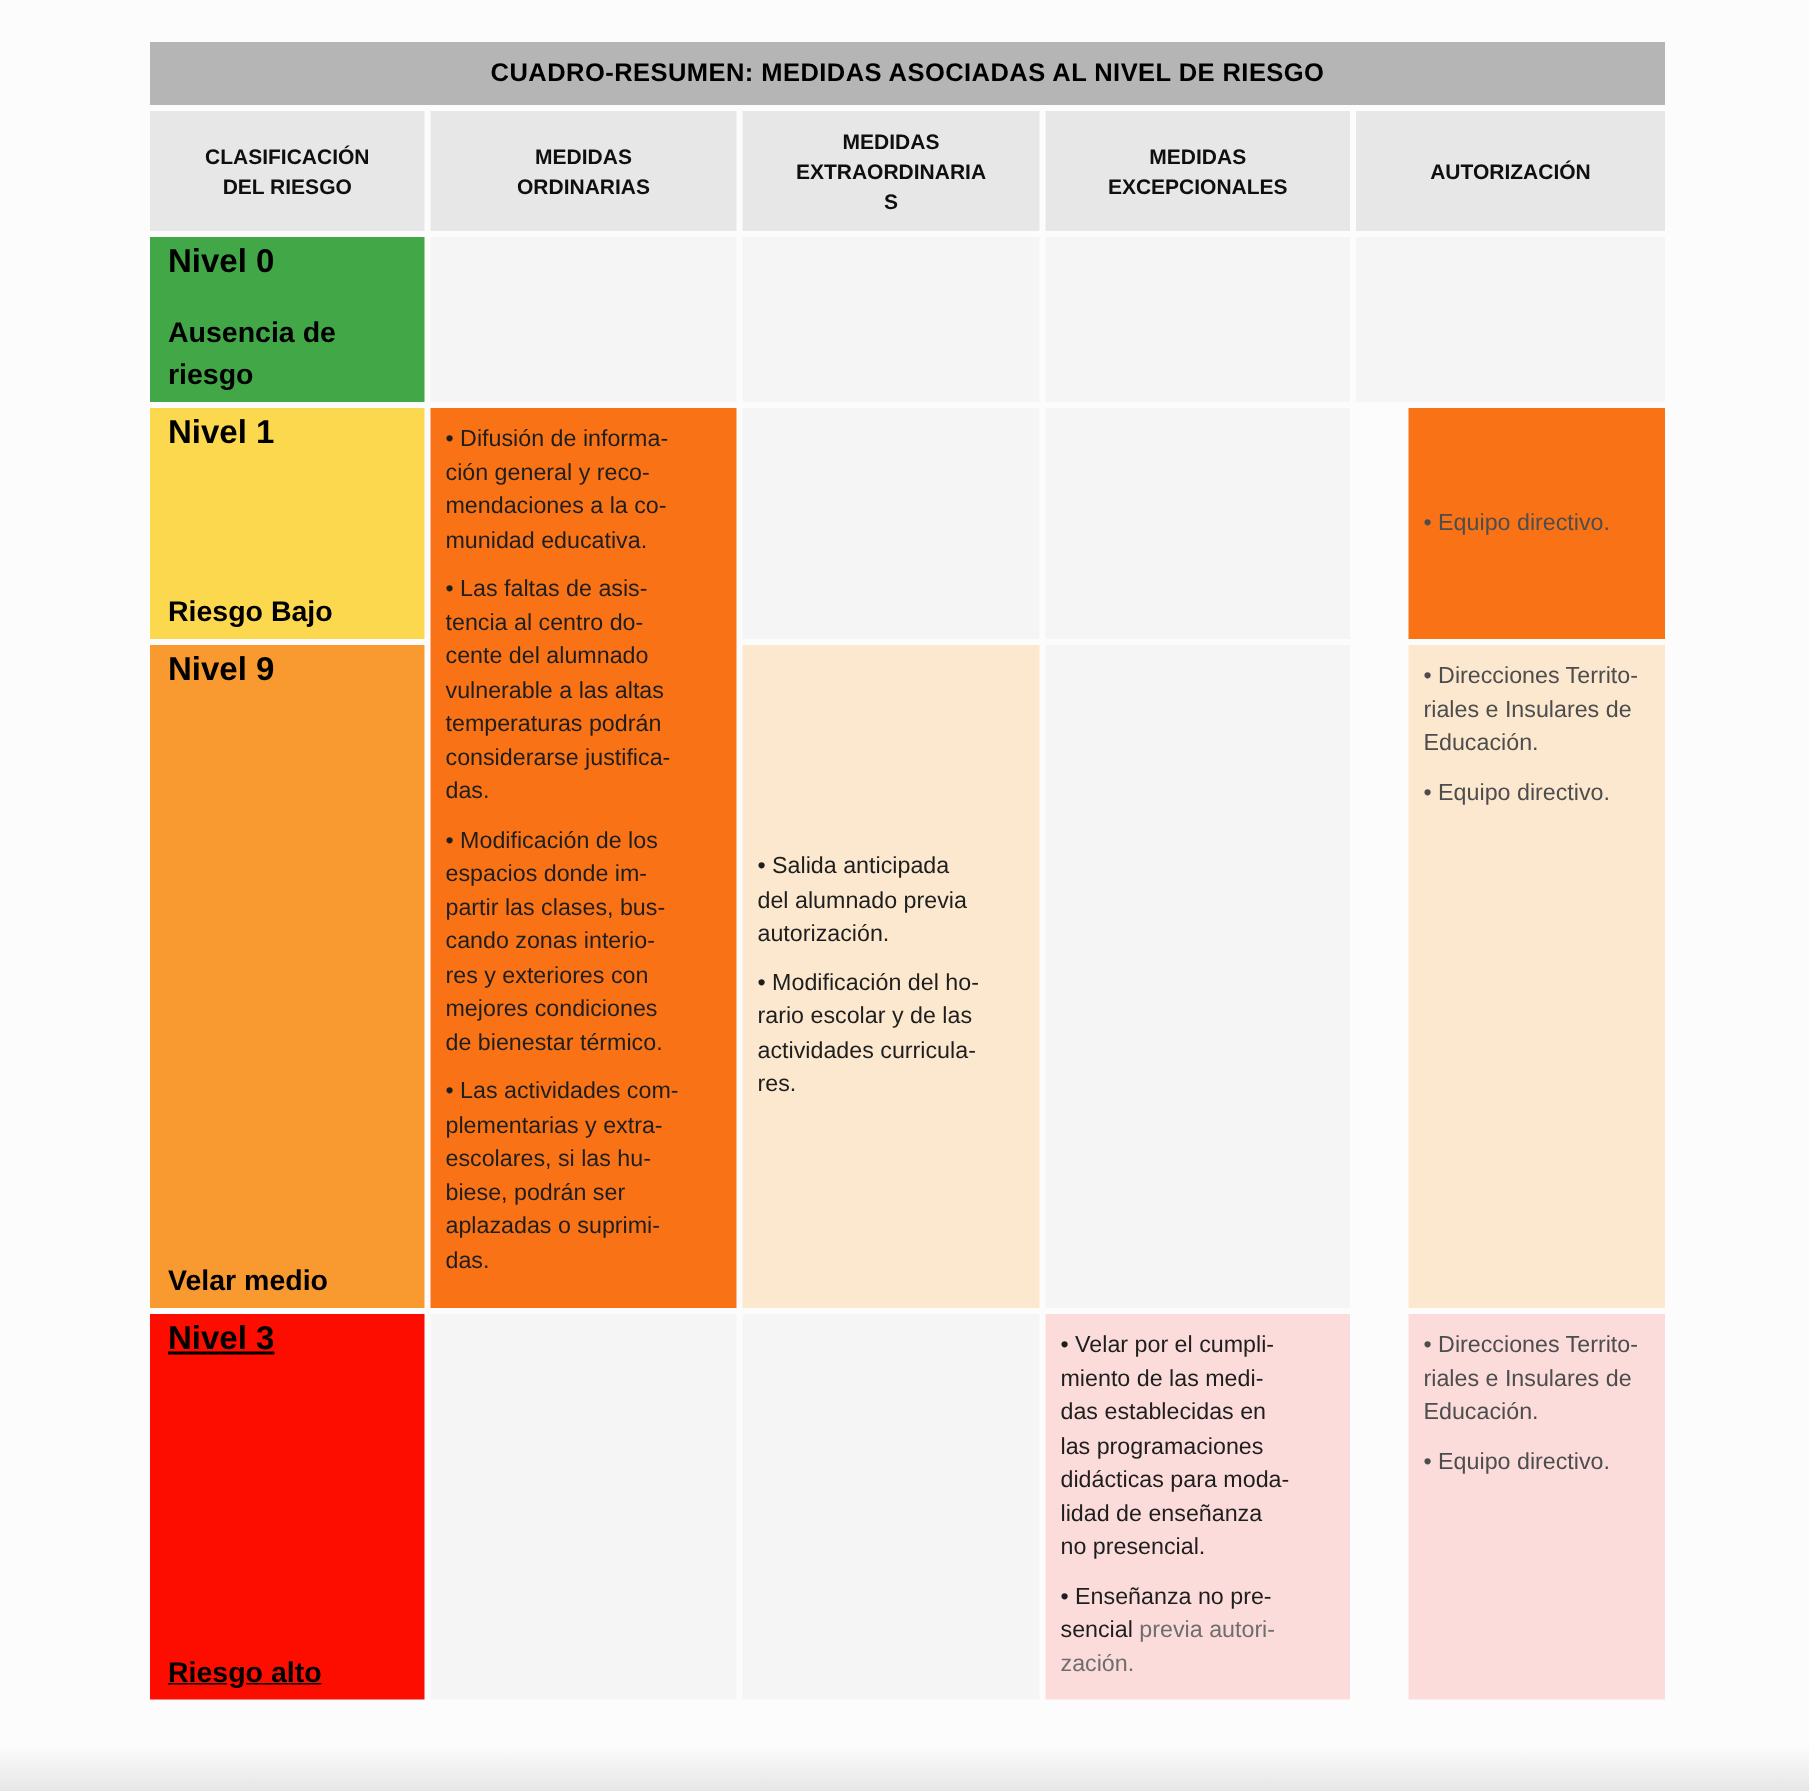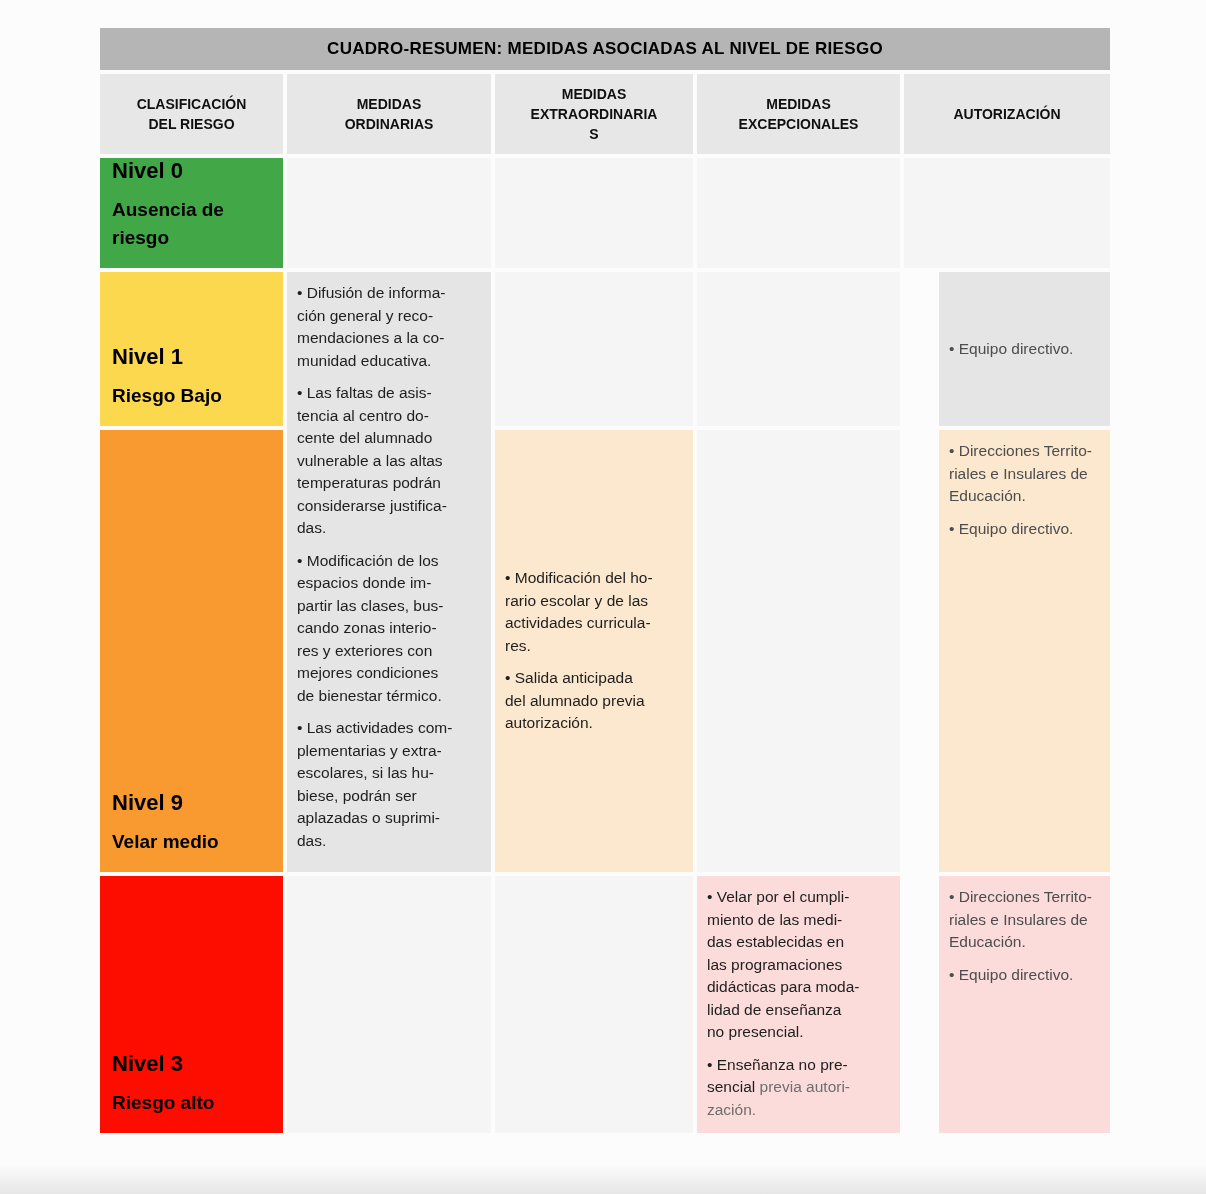--- a/index.html
+++ b/index.html
@@ -24,30 +24,30 @@
   }
   .th{
     background:#e7e7e7;color:#0f0f0f;
     display:flex;align-items:center;justify-content:center;
     text-align:center;font-weight:bold;font-size:14px;line-height:1.45;
     white-space:pre-line;padding:0 6px;
   }
   .cell{overflow:hidden;}
   .empty{background:#f5f5f5;}
   .label{
-    display:flex;flex-direction:column;justify-content:flex-end;
-    padding:16px 12px;color:#000;
+    display:flex;flex-direction:column;justify-content:space-between;
+    padding:3px 12px;color:#000;
   }
   .label .lvl{font-size:22px;font-weight:bold;line-height:1.2;}
   .label .sub{font-size:19px;font-weight:bold;line-height:28px;margin-top:12px;}
   .bg-green{background:#41a747;}
   .bg-yellow{background:#fcd84e;}
   .bg-orange{background:#f99a31;}
-  .bg-red{background:#fc0d00;}
-  .bg-lyellow{background:#e5e5e5;}
+  .bg-red{background:#fc0d00;text-decoration:underline;}
+  .bg-lyellow{background:#f97316;}
   .bg-peach{background:#fce8cf;}
   .bg-pink{background:#fbdcdb;}
   .content{
     padding:10px 10px;font-size:15.5px;line-height:22.5px;color:#1e1e1e;
   }
   .content p{margin:0 0 10px 0;white-space:pre-line;}
   .content p:last-child{margin-bottom:0;}
   .v-center{display:flex;flex-direction:column;justify-content:center;}
   .auth{color:#4d4d4d;margin-left:35px;}
   .gray-frag{color:#6e6e6e;}
@@ -119,27 +119,27 @@
   <div class="cell empty" style="grid-area:4/4"></div>
   <div class="cell bg-lyellow content auth v-center" style="grid-area:4/5">
     <p>• Equipo directivo.</p>
   </div>
 
   <div class="cell label bg-orange" style="grid-area:5/1">
     <div class="lvl">Nivel 9</div>
     <div class="sub">Velar medio</div>
   </div>
   <div class="cell bg-peach content v-center" style="grid-area:5/3">
+    <p>• Salida anticipada
+del alumnado previa
+autorización.</p>
     <p>• Modificación del ho-
 rario escolar y de las
 actividades curricula-
 res.</p>
-    <p>• Salida anticipada
-del alumnado previa
-autorización.</p>
   </div>
   <div class="cell empty" style="grid-area:5/4"></div>
   <div class="cell bg-peach content auth" style="grid-area:5/5">
     <p>• Direcciones Territo-
 riales e Insulares de
 Educación.</p>
     <p>• Equipo directivo.</p>
   </div>
 
   <div class="cell label bg-red" style="grid-area:6/1">

